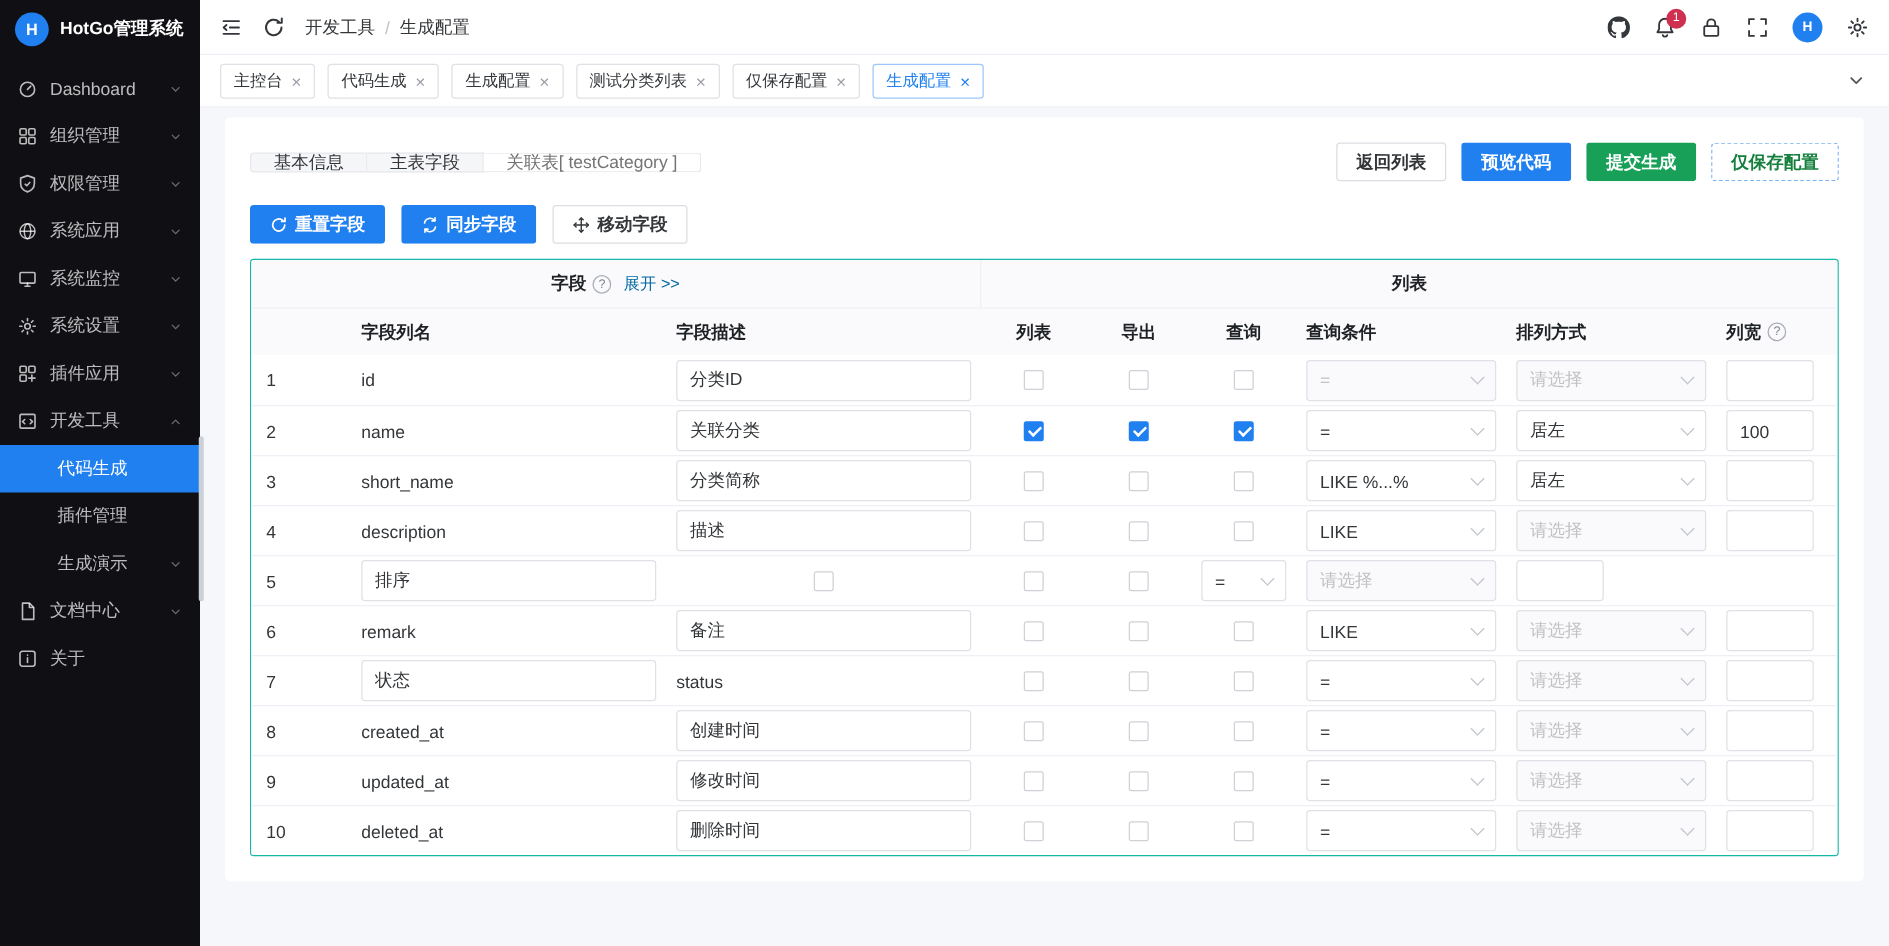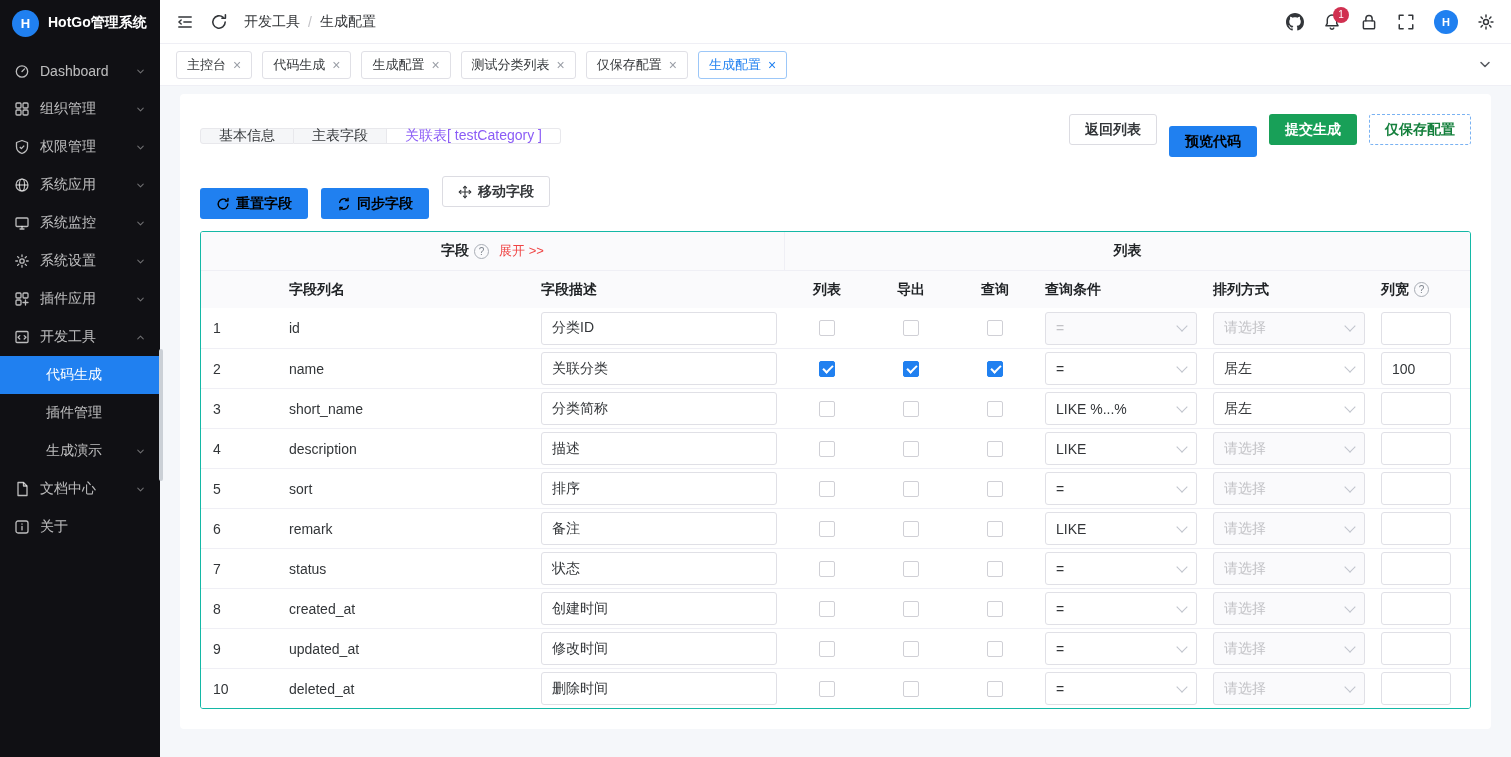--- a/index.html
+++ b/index.html
@@ -50,44 +50,44 @@
 
   
   .content { flex:1; padding:8px 20px 20px; overflow:hidden; }
   .card { background:#fff; border-radius:4px; padding:20px; }
 
   .card-head { display:flex; align-items:center; }
   .seg-tabs { display:flex; }
   .seg-tab { height:16px; display:inline-flex; align-items:center; padding:0 18px; font-size:14px; background:#f5f6f8; border:1px solid #e8e8ec; border-left-width:0; color:#333639; cursor:pointer; white-space:nowrap; }
   .seg-tab:first-child { border-left-width:1px; border-radius:3px 0 0 3px; }
   .seg-tab:last-child { border-radius:0 3px 3px 0; }
-  .seg-tab.active { background:#fff; color:#8b5cf6; }
+  .seg-tab.active { background:#fff; color:#737373; }
   .head-btns { margin-left:auto; display:flex; gap:12px; }
   .btn { height:31px; display:inline-flex; align-items:center; justify-content:center; gap:6px; padding:0 15px; border-radius:3px; font-size:14px; border:1px solid transparent; cursor:pointer; white-space:nowrap; background:#fff;font-weight:bold; }
   .btn svg { width:14px; height:14px; }
   .btn-default { border-color:#dcdce2; color:#333639; }
-  .btn-primary { background:#2080f0; color:#000000;margin-top:12px; }
+  .btn-primary { background:#2080f0; color:#ffffff; }
   .btn-success { background:#18a058; color:#fff; }
   .btn-dashed  { border:1px dashed #7ab2f2; color:#15803d; }
 
   .actions { margin-top:19px; display:flex; gap:13px; }
 
   
   .table { margin-top:12px; border:1px solid #14b8a6; border-radius:3px; overflow:hidden;
            --cols: 80px 252px 252px 84px 84px 84px 168px 168px minmax(0,1fr); }
   .tgrid  { display:grid; grid-template-columns:var(--cols); align-items:center; }
   .tgrid2 { display:grid; grid-template-columns:584px minmax(0,1fr); align-items:center; }
   .thead-group, .thead { background:#fafafc; height:38px; }
   .thead { border-top:1px solid #efeff5; }
   .th { font-weight:bold; color:#1f2225; font-size:14px; padding:0 8px; display:flex; align-items:center; height:100%; }
   .th.center { justify-content:center; }
   .group-field { justify-content:center; border-right:1px solid #efeff5; }
   .group-list { justify-content:center; }
   .help { width:15px; height:15px; border:1px solid #a8adb5; border-radius:50%; font-size:10px; font-weight:normal; color:#7e848d; display:inline-flex; align-items:center; justify-content:center; margin-left:5px; flex-shrink:0; }
-  .expand { color:#ef4444; font-size:13px; font-weight:normal; margin-left:10px; cursor:pointer; text-decoration:none; white-space:nowrap; }
+  .expand { color:#0369a1; font-size:13px; font-weight:normal; margin-left:10px; cursor:pointer; text-decoration:none; white-space:nowrap; }
 
   .trow { height:40px; border-top:1px solid #efeff5; background:#fff; }
   .trow:first-child { border-top:none; }
   .cell { padding:0 8px; display:flex; align-items:center; height:100%; font-size:14px; color:#333639; overflow:hidden; }
   .cell.center { justify-content:center; }
   .cell.c-idx { padding-left:12px; }
 
   .txt { height:33px; width:100%; border:1px solid #e0e0e6; border-radius:3px; padding:0 10px; font-size:14px; color:#333639; background:#fff; outline:none; font-family:inherit; }
   .txt.w { width:70px; }
 
@@ -552,21 +552,20 @@
                     <span class="sel-val placeholder">请选择</span>
                     <span class="chev"></span>
                   </div>
                 </div>
     <div class="cell">
                   <input class="txt w" style="">
                 </div>
   </div>
               <div class="trow tgrid">
     <div class="cell c-idx">5</div>
-    <div class="cell">sort</div>
     <div class="cell">
                   <input class="txt" value="排序" style="">
                 </div>
     <div class="cell center">
                   <span class="checkbox"></span>
                 </div>
     <div class="cell center">
                   <span class="checkbox"></span>
                 </div>
     <div class="cell center">
@@ -614,24 +613,24 @@
                     <span class="sel-val placeholder">请选择</span>
                     <span class="chev"></span>
                   </div>
                 </div>
     <div class="cell">
                   <input class="txt w" style="">
                 </div>
   </div>
               <div class="trow tgrid">
     <div class="cell c-idx">7</div>
+    <div class="cell">
+                  <input class="txt" value="状态" style="">
+                </div>
     <div class="cell">status</div>
-    <div class="cell">
-                  <input class="txt" value="状态" style="">
-                </div>
     <div class="cell center">
                   <span class="checkbox"></span>
                 </div>
     <div class="cell center">
                   <span class="checkbox"></span>
                 </div>
     <div class="cell center">
                   <span class="checkbox"></span>
                 </div>
     <div class="cell">

